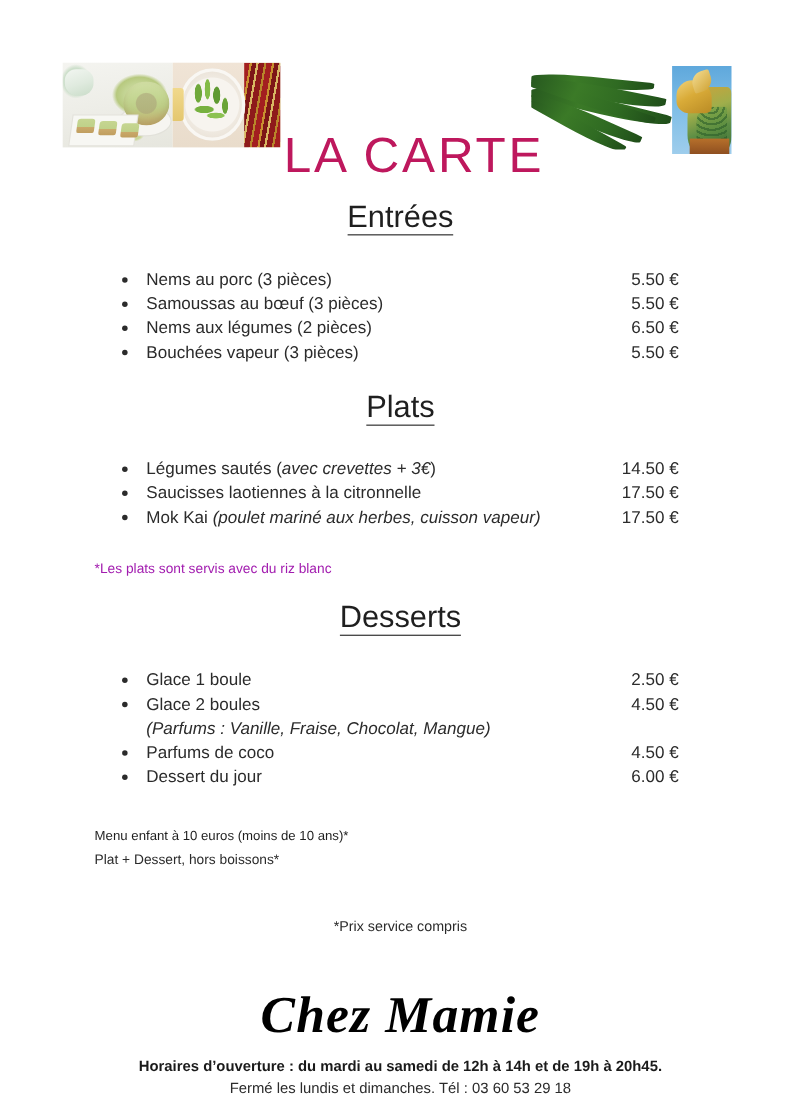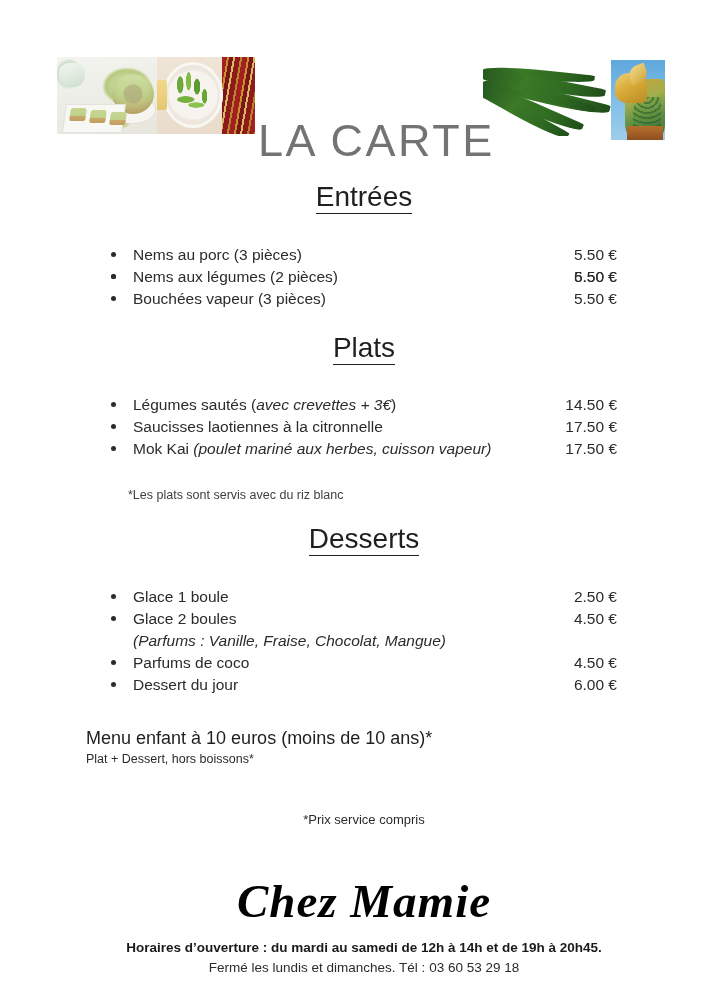--- a/index.html
+++ b/index.html
@@ -241,21 +241,21 @@
     background: linear-gradient(180deg, #b6702b 0%, #8f4f20 100%);
   }
 
   .carte-title {
     position: absolute;
     left: 258px;
     top: 118px;
     font-size: 45px;
     font-weight: 300;
     letter-spacing: 2.5px;
-    color: #737373;
+    color: #be185d;
     white-space: nowrap;
     line-height: 1;
     font-family: "Liberation Sans", sans-serif;
   }
 
   
   .content {
     position: absolute;
     left: 0;
     top: 180px;
@@ -317,33 +317,32 @@
     font-size: 15.5px;
     line-height: 22px;
     font-style: italic;
     color: #2b2b2b;
   }
 
   .note {
     padding-left: 86px;
     font-size: 12.5px;
     line-height: 18px;
-    color: #404040;
-    margin-left: 42px;
+    color: #a21caf;
   }
 
   .center-note {
     text-align: center;
     font-size: 13px;
     color: #2b2b2b;
   }
 
   .kids-title {
     padding-left: 86px;
-    font-size: 18px;
+    font-size: 12px;
     line-height: 24px;
     color: #1f1f1f;
   }
   .kids-sub {
     padding-left: 86px;
     font-size: 12.5px;
     line-height: 18px;
     color: #2b2b2b;
   }
 
@@ -431,20 +430,21 @@
       <div class="section-title"><span>Entrées</span></div>
       <div class="sp-e"></div>
       <ul class="items">
         <li class="item">
           <span class="bullet"></span>
           <span class="label">Nems au porc (3 pièces)</span>
           <span class="price">5.50 €</span>
         </li>
         <li class="item">
           <span class="bullet"></span>
+          <span class="label">Samoussas au bœuf (3 pièces)</span>
           <span class="price">5.50 €</span>
         </li>
         <li class="item">
           <span class="bullet"></span>
           <span class="label">Nems aux légumes (2 pièces)</span>
           <span class="price">6.50 €</span>
         </li>
         <li class="item">
           <span class="bullet"></span>
           <span class="label">Bouchées vapeur (3 pièces)</span>

